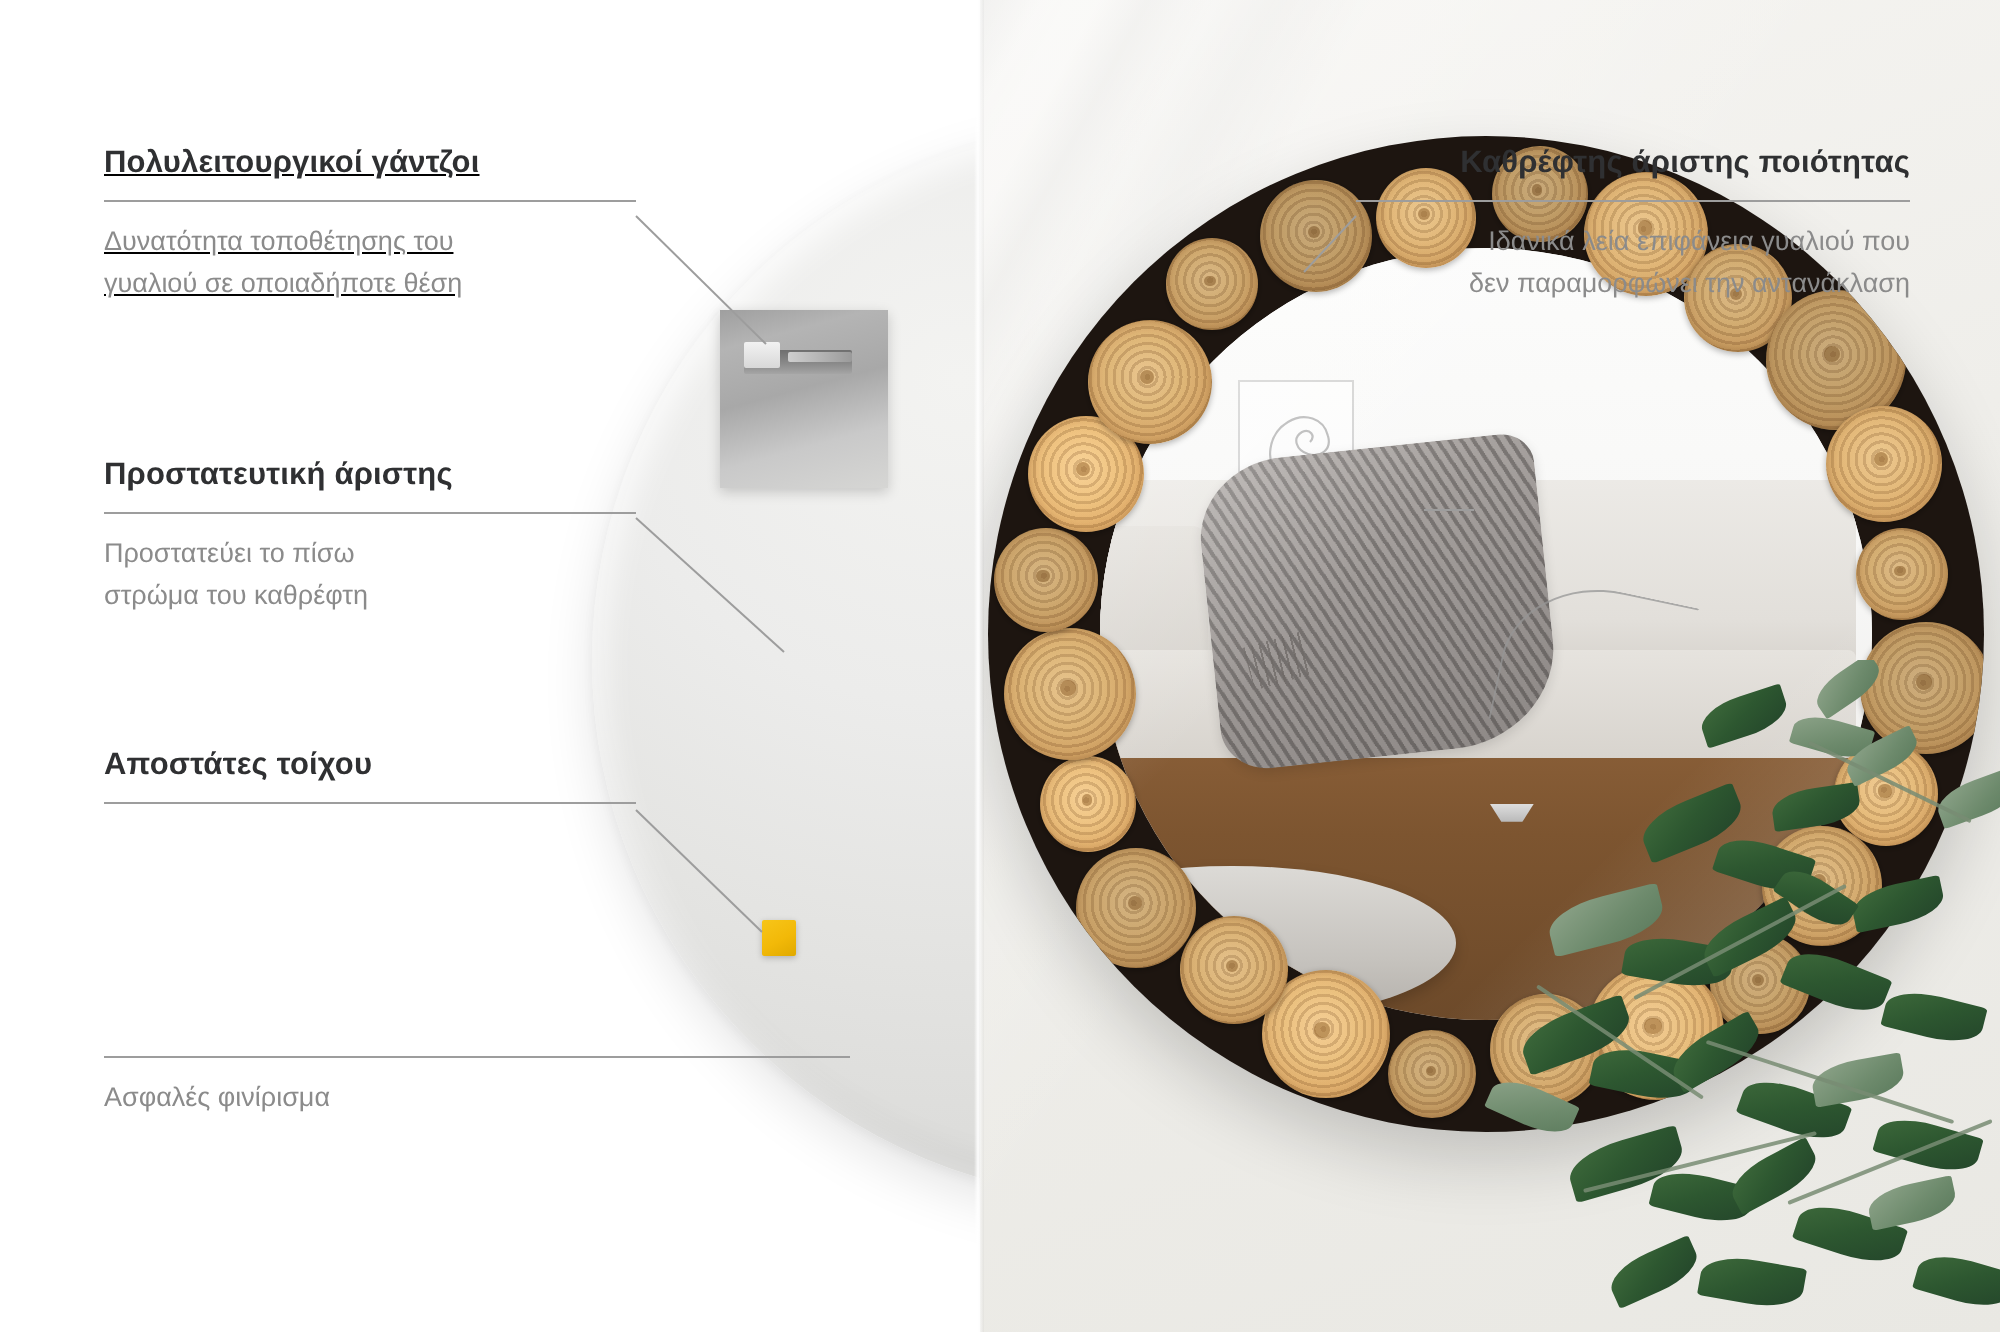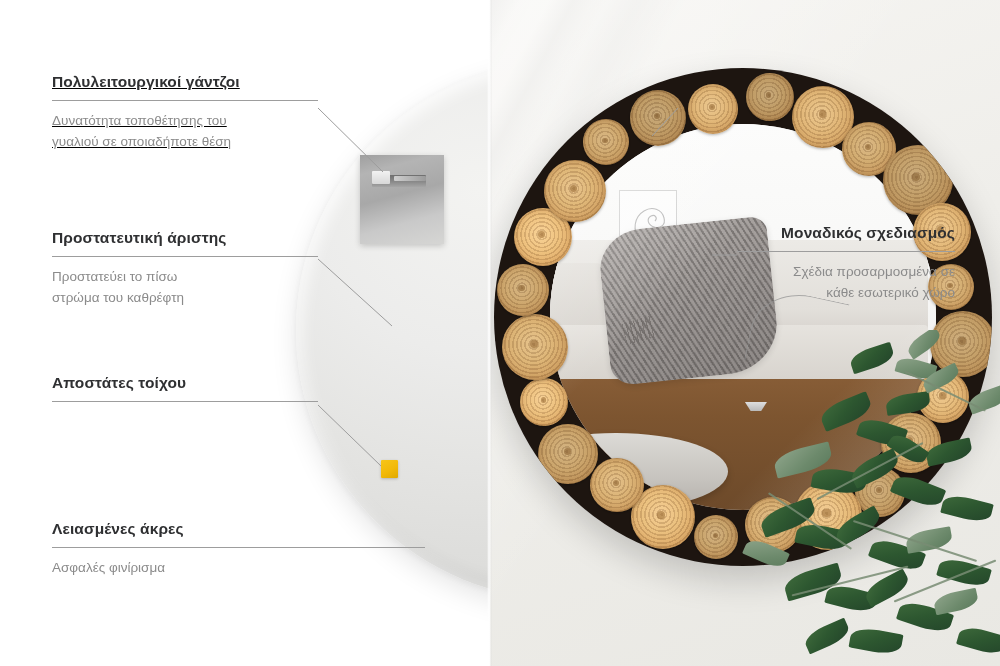--- a/index.html
+++ b/index.html
@@ -336,25 +336,24 @@
     <div class="rule"></div>
     <p style="max-width:175px;">Προστατεύει το πίσω στρώμα του καθρέφτη</p>
   </div>
 
   <div class="callout" style="left:52px;top:373px;width:266px;">
     <h3>Αποστάτες τοίχου</h3>
     <div class="rule"></div>
   </div>
 
   <div class="callout" style="left:52px;top:519px;width:373px;">
-    <h3>Λειασμένες άκρες</h3>
     <div class="rule"></div>
     <p>Ασφαλές φινίρισμα</p>
   </div>
 
-
-  <div class="callout right" style="left:655px;top:223px;width:300px;">
-    <h3>Μοναδικός σχεδιασμός</h3>
-    <div class="rule" style="margin-left:82px;"></div>
-    <p style="margin-left:auto;max-width:190px;">Σχέδια προσαρμοσμένα σε κάθε εσωτερικό χώρο</p>
-  </div>
+  <div class="callout right" style="left:655px;top:72px;width:300px;">
+    <h3>Καθρέφτης άριστης ποιότητας</h3>
+    <div class="rule" style="margin-left:23px;"></div>
+    <p style="margin-left:auto;max-width:228px;">Ιδανικά λεία επιφάνεια γυαλιού που δεν παραμορφώνει την αντανάκλαση</p>
+  </div>
+
 
 </div>
 
 </body></html>

